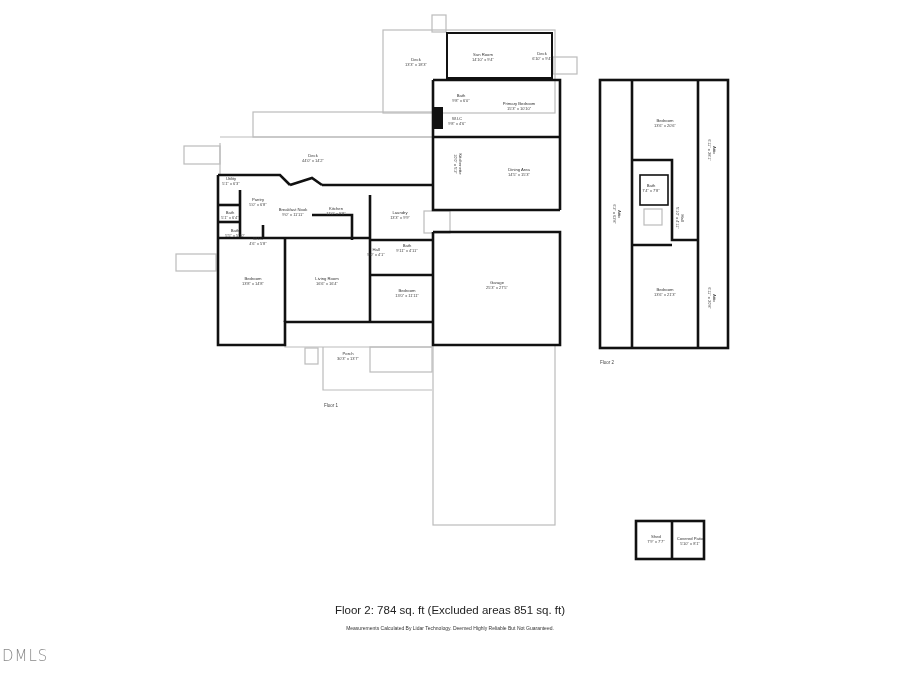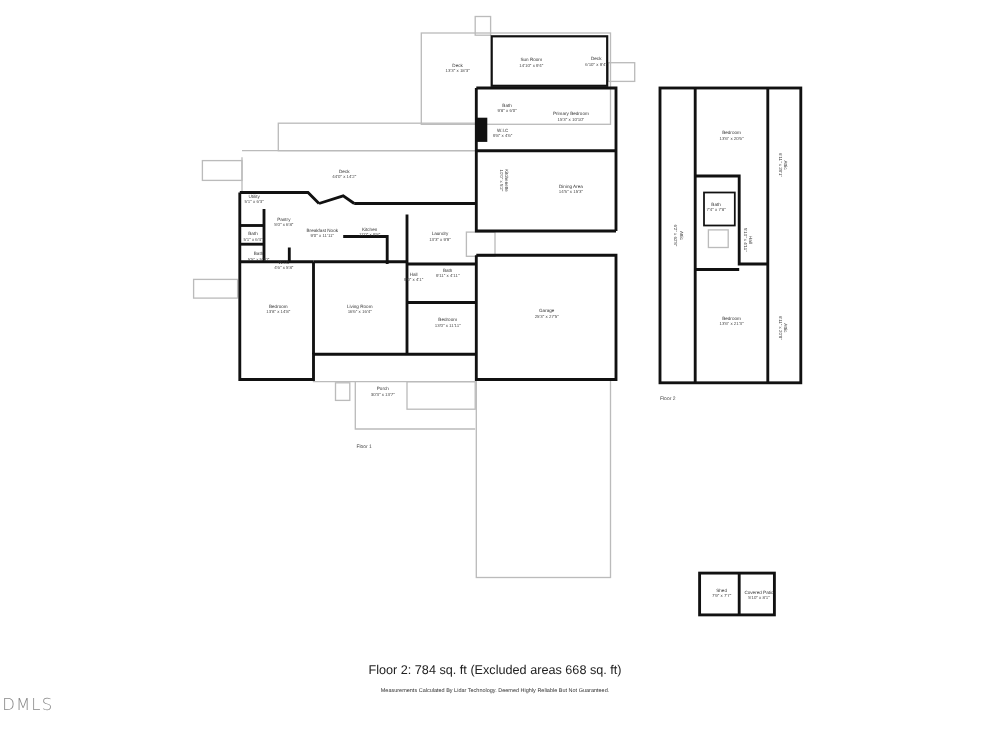--- a/index.html
+++ b/index.html
@@ -7,21 +7,21 @@
   svg{position:absolute;left:0;top:0;}
   .lbl{position:absolute;text-align:center;transform:translate(-50%,-50%);white-space:nowrap;line-height:1.25;}
   .lbl .n{font-size:4.2px;display:block;color:#333;}
   .lbl .d{font-size:4px;display:block;color:#444;}
   .rot{transform:translate(-50%,-50%) rotate(90deg);}
   .floorlbl{position:absolute;font-size:4.5px;color:#444;}
   .summary{position:absolute;left:0;width:900px;top:604px;text-align:center;}
   .summary .t{font-size:11.5px;font-weight:bold;color:#111;line-height:13px;}
   .summary .f{font-size:11.5px;color:#222;line-height:12.5px;}
   .summary .disc{font-size:5px;color:#333;margin-top:8px;}
-  .mls{position:absolute;left:2px;top:631px;font-size:15px;color:#888;letter-spacing:1px;font-family:"DejaVu Sans",sans-serif;font-weight:300;}
+  .mls{position:absolute;left:2px;top:647px;font-size:15px;color:#888;letter-spacing:1px;font-family:"DejaVu Sans",sans-serif;font-weight:300;}
 </style>
 </head>
 <body>
 
 <svg width="900" height="675" viewBox="0 0 900 675">
   <g fill="none" stroke="#bbbbbb" stroke-width="1.2">
 
     <rect x="383" y="30" width="172" height="83"></rect>
     <rect x="253" y="112" width="180" height="25"></rect>
 
@@ -211,17 +211,17 @@
 <div class="lbl" style="left:656px;top:539px">
     <span class="n">Shed</span>
     <span class="d">7'9" x 7'7"</span>
   </div>
 <div class="lbl" style="left:690px;top:541px">
     <span class="n">Covered Patio</span>
     <span class="d">5'10" x 8'1"</span>
   </div>
 
 <div class="summary">
-  <div class="f">Floor 2: 784 sq. ft (Excluded areas 668 sq. ft)</div>
+  <div class="f">Floor 2: 784 sq. ft (Excluded areas 851 sq. ft)</div>
   <div class="disc">Measurements Calculated By Lidar Technology. Deemed Highly Reliable But Not Guaranteed.</div>
 </div>
 
 <div class="mls">DMLS</div>
 
 </body></html>

